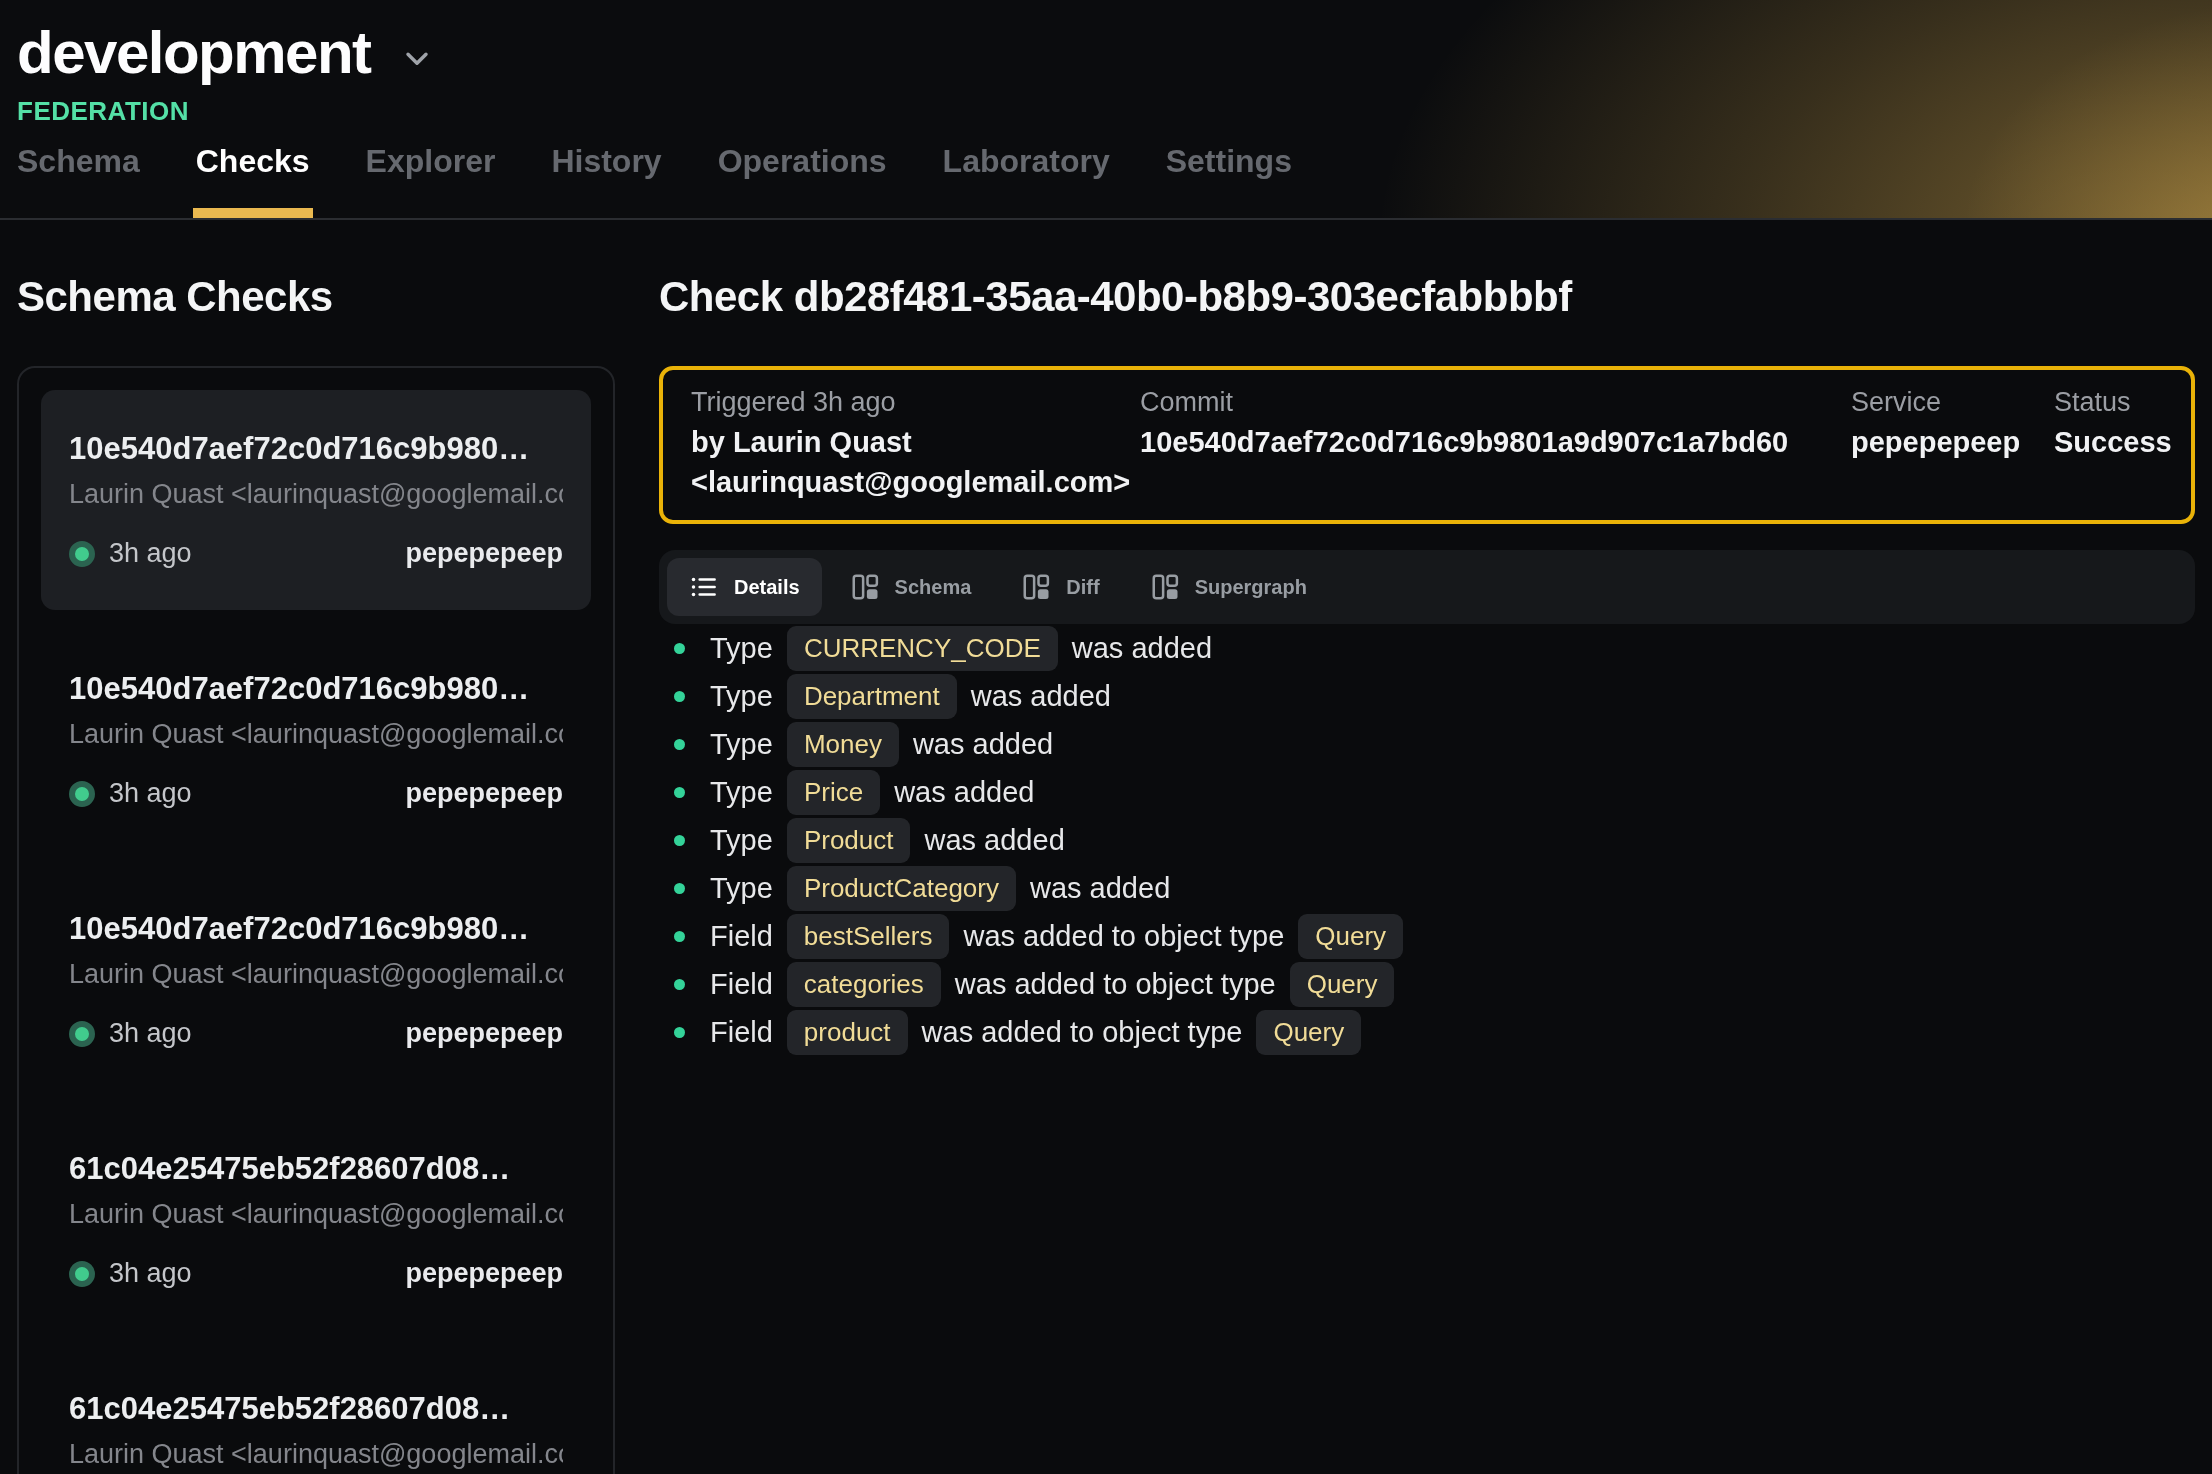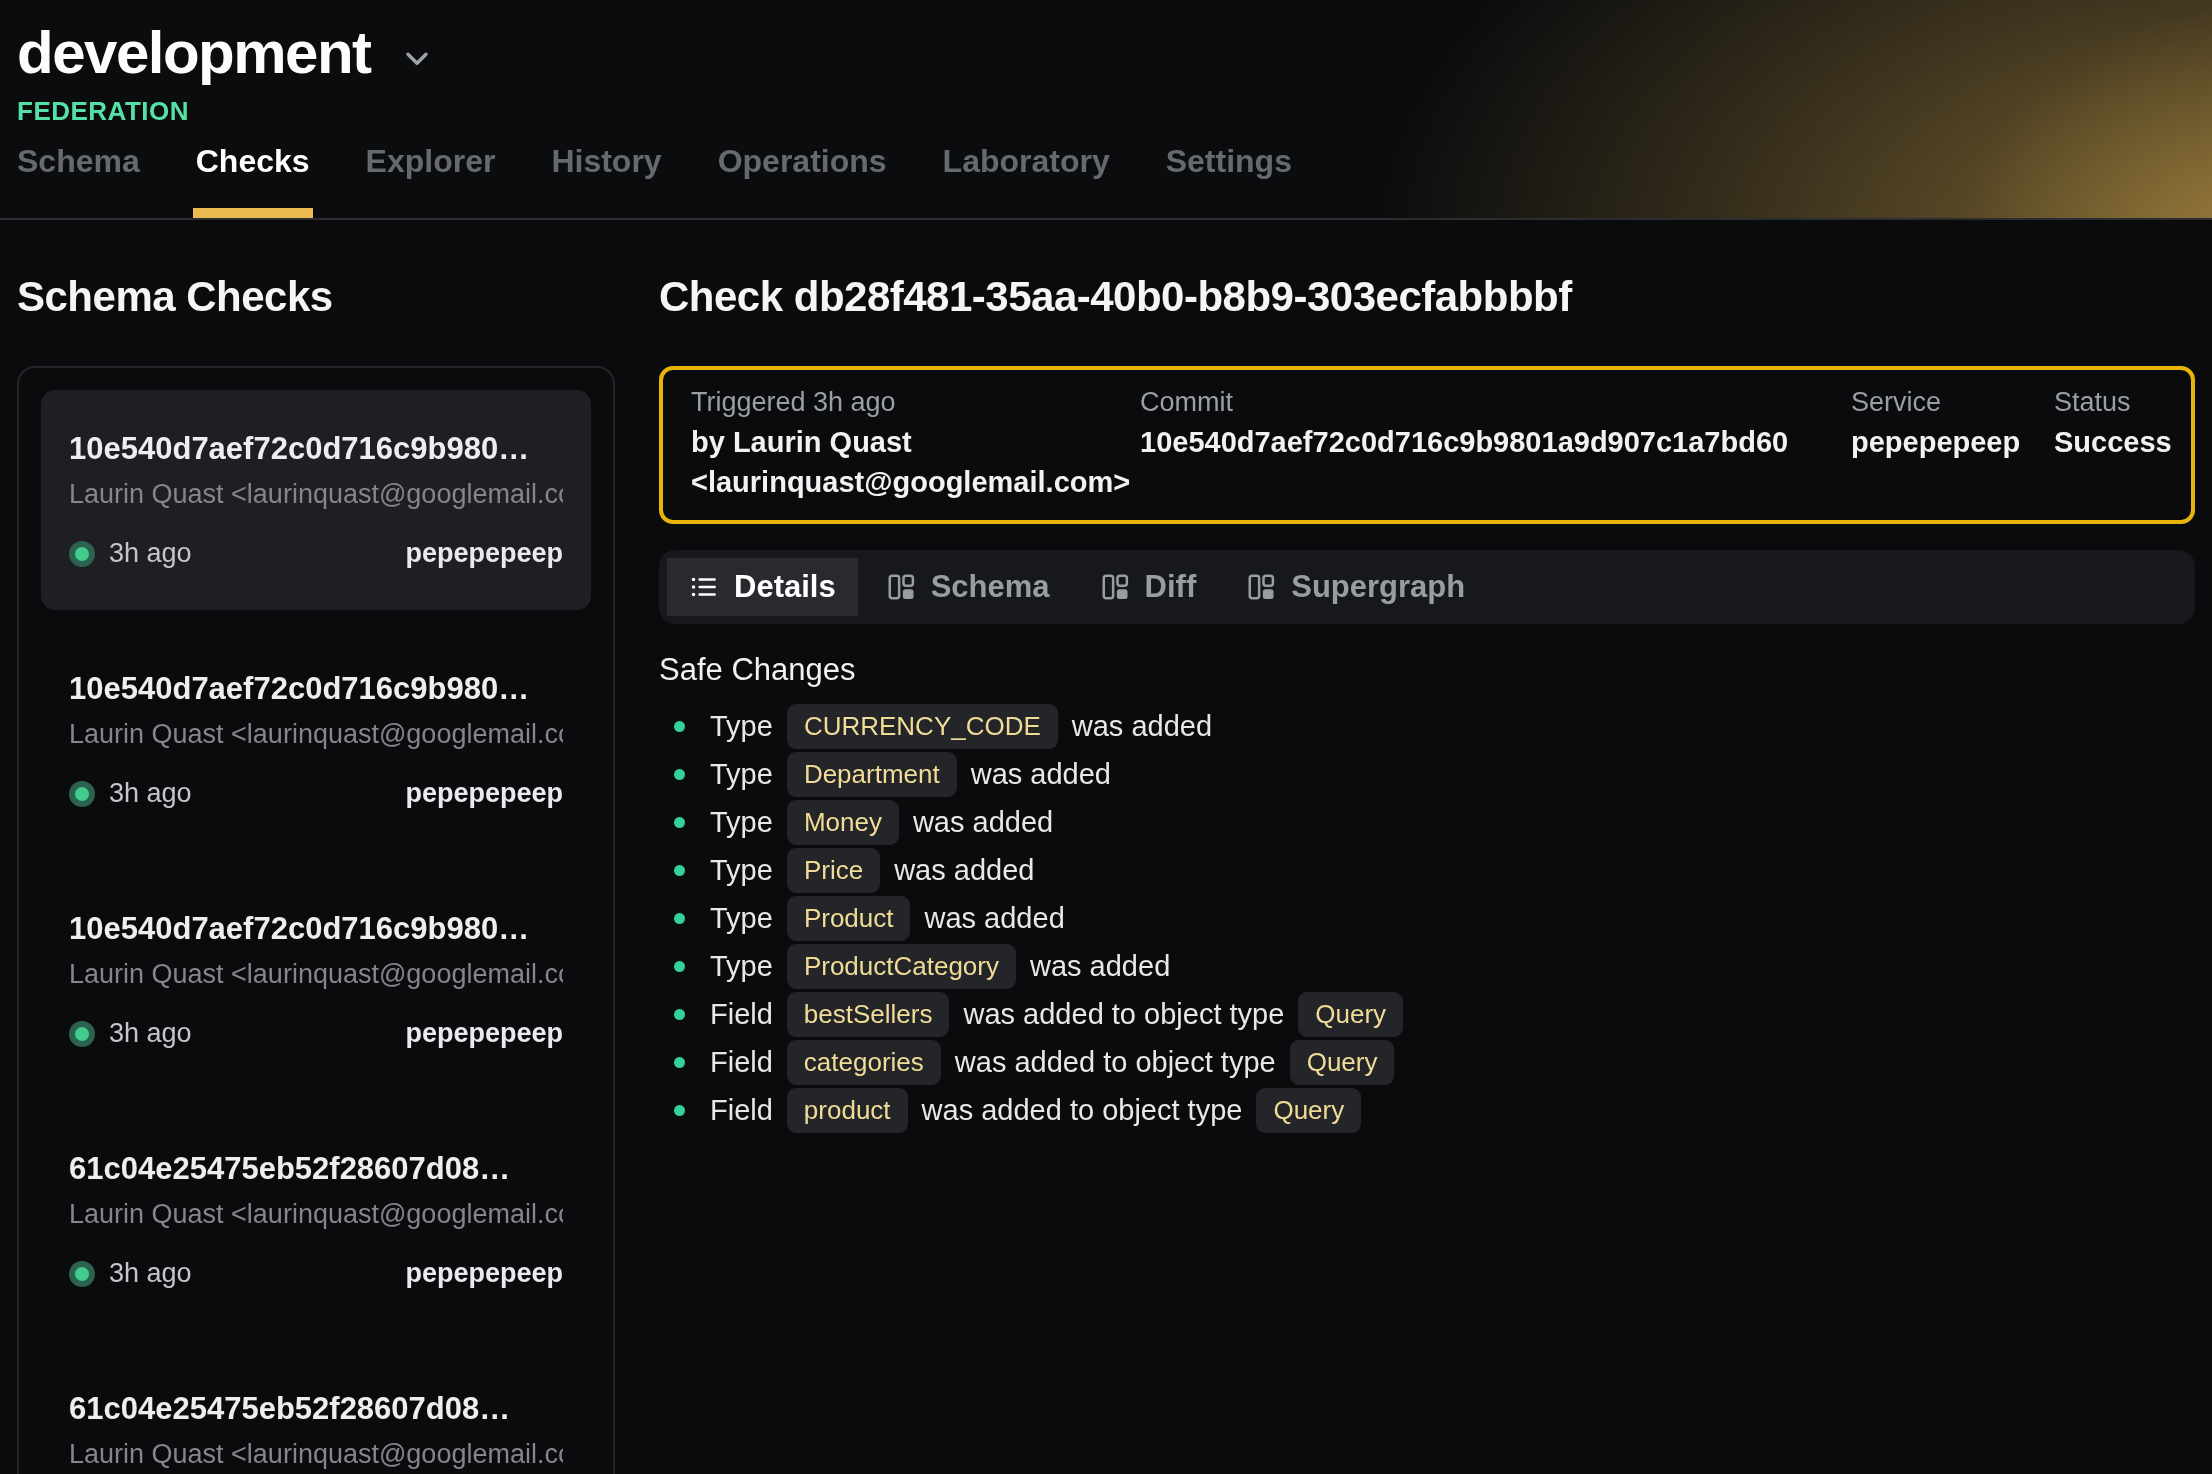--- a/index.html
+++ b/index.html
@@ -49,21 +49,21 @@
   .right-col { flex:1; min-width:0; }
   .meta-box { border:4px solid #eab308; border-radius:14px; padding:16px 28px 18px; display:flex; }
   .meta-col.c1 { width:449px; flex:none; }
   .meta-col.c2 { flex:1; min-width:0; }
   .meta-col.c3 { width:203px; flex:none; }
   .meta-col.c4 { width:109px; flex:none; }
   .meta-label { font-size:27px; color:#9b9ea4; line-height:32px; margin-bottom:4px; }
   .meta-value { font-size:29px; font-weight:700; color:#f1f2f4; line-height:40px; white-space:nowrap; }
 
   .view-tabs { margin-top:26px; background:#16181b; border-radius:16px; padding:8px; display:flex; align-items:center; gap:6px; }
-  .view-tab { display:flex; align-items:center; gap:15px; padding:0 22px; height:58px; border-radius:0; color:#989da3; font-size:31px; font-weight:600; cursor:pointer; white-space:nowrap; }
+  .view-tab { display:flex; align-items:center; gap:15px; padding:0 22px; height:58px; border-radius:12px; color:#989da3; font-size:20px; font-weight:600; cursor:pointer; white-space:nowrap; }
   .view-tab.active { background:#282a2f; color:#ffffff; }
   .view-tab svg { width:30px; height:30px; flex:none; }
 
   .changes-heading { margin-top:28px; font-size:31px; font-weight:500; color:#f1f2f4; line-height:36px; margin-bottom:14px; }
   .changes-list { list-style:none; }
   .changes-list li { display:flex; align-items:center; height:48px; font-size:29px; color:#e7e8ea; }
   .bullet { width:11px; height:11px; border-radius:50%; background:#34d399; margin:0 25px 0 15px; flex:none; }
   .code-chip { font-family:Liberation Sans, sans-serif; font-size:26px; color:#f1dc97; background:#232529; padding:7px 17px; border-radius:9px; margin:0 14px; white-space:nowrap; }
 </style>
 </head>
@@ -212,21 +212,20 @@
 
           <svg viewBox="0 0 24 24" fill="none">
             <rect x="3" y="3" width="7.5" height="18" rx="2" stroke="currentColor" stroke-width="2"></rect>
             <rect x="14" y="3" width="7.5" height="8" rx="2" stroke="currentColor" stroke-width="2"></rect>
             <rect x="13.5" y="13.8" width="8.5" height="7.8" rx="2" fill="currentColor"></rect>
           </svg>
           <span>Supergraph</span>
         </div>
     </div>
 
-    <div class="changes-heading">Safe Changes</div>
     <ul class="changes-list">
       <li>
           <span class="bullet"></span>
           <span>Type</span>
           <span class="code-chip">CURRENCY_CODE</span>
           <span>was added</span>
 
         </li>
         <li>
           <span class="bullet"></span>

